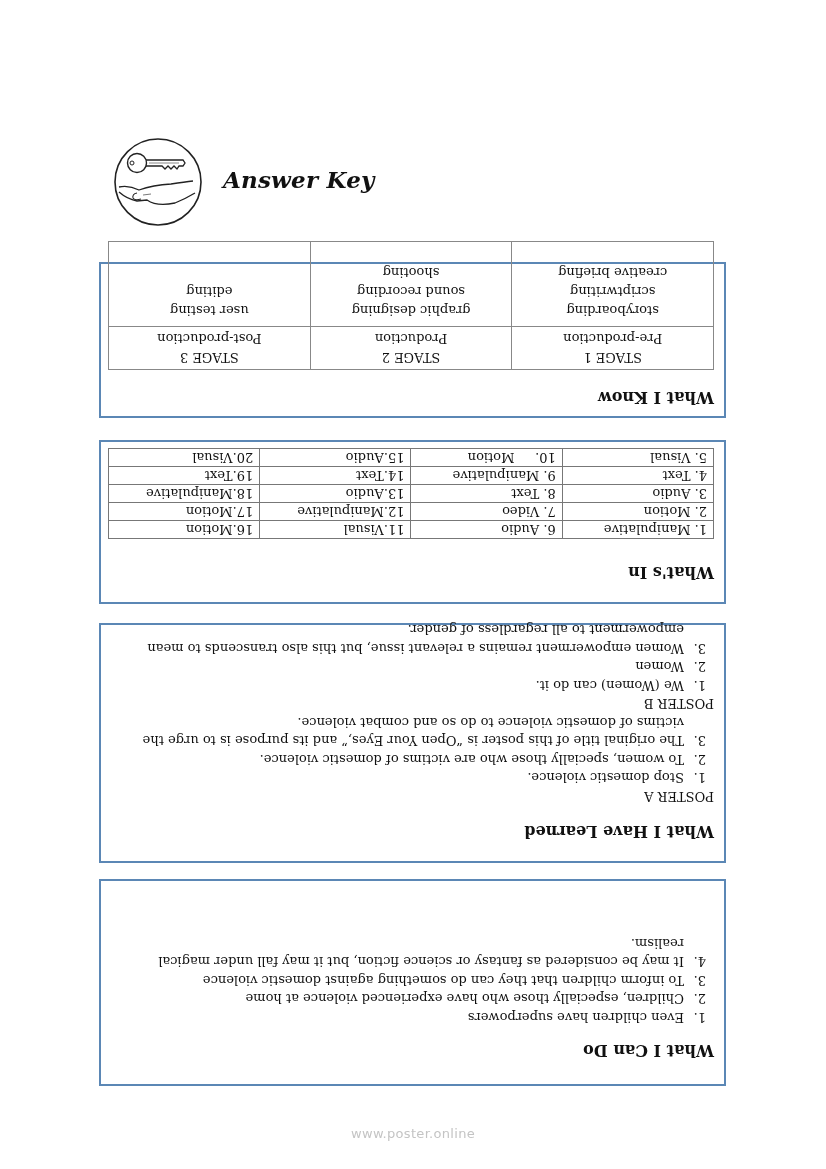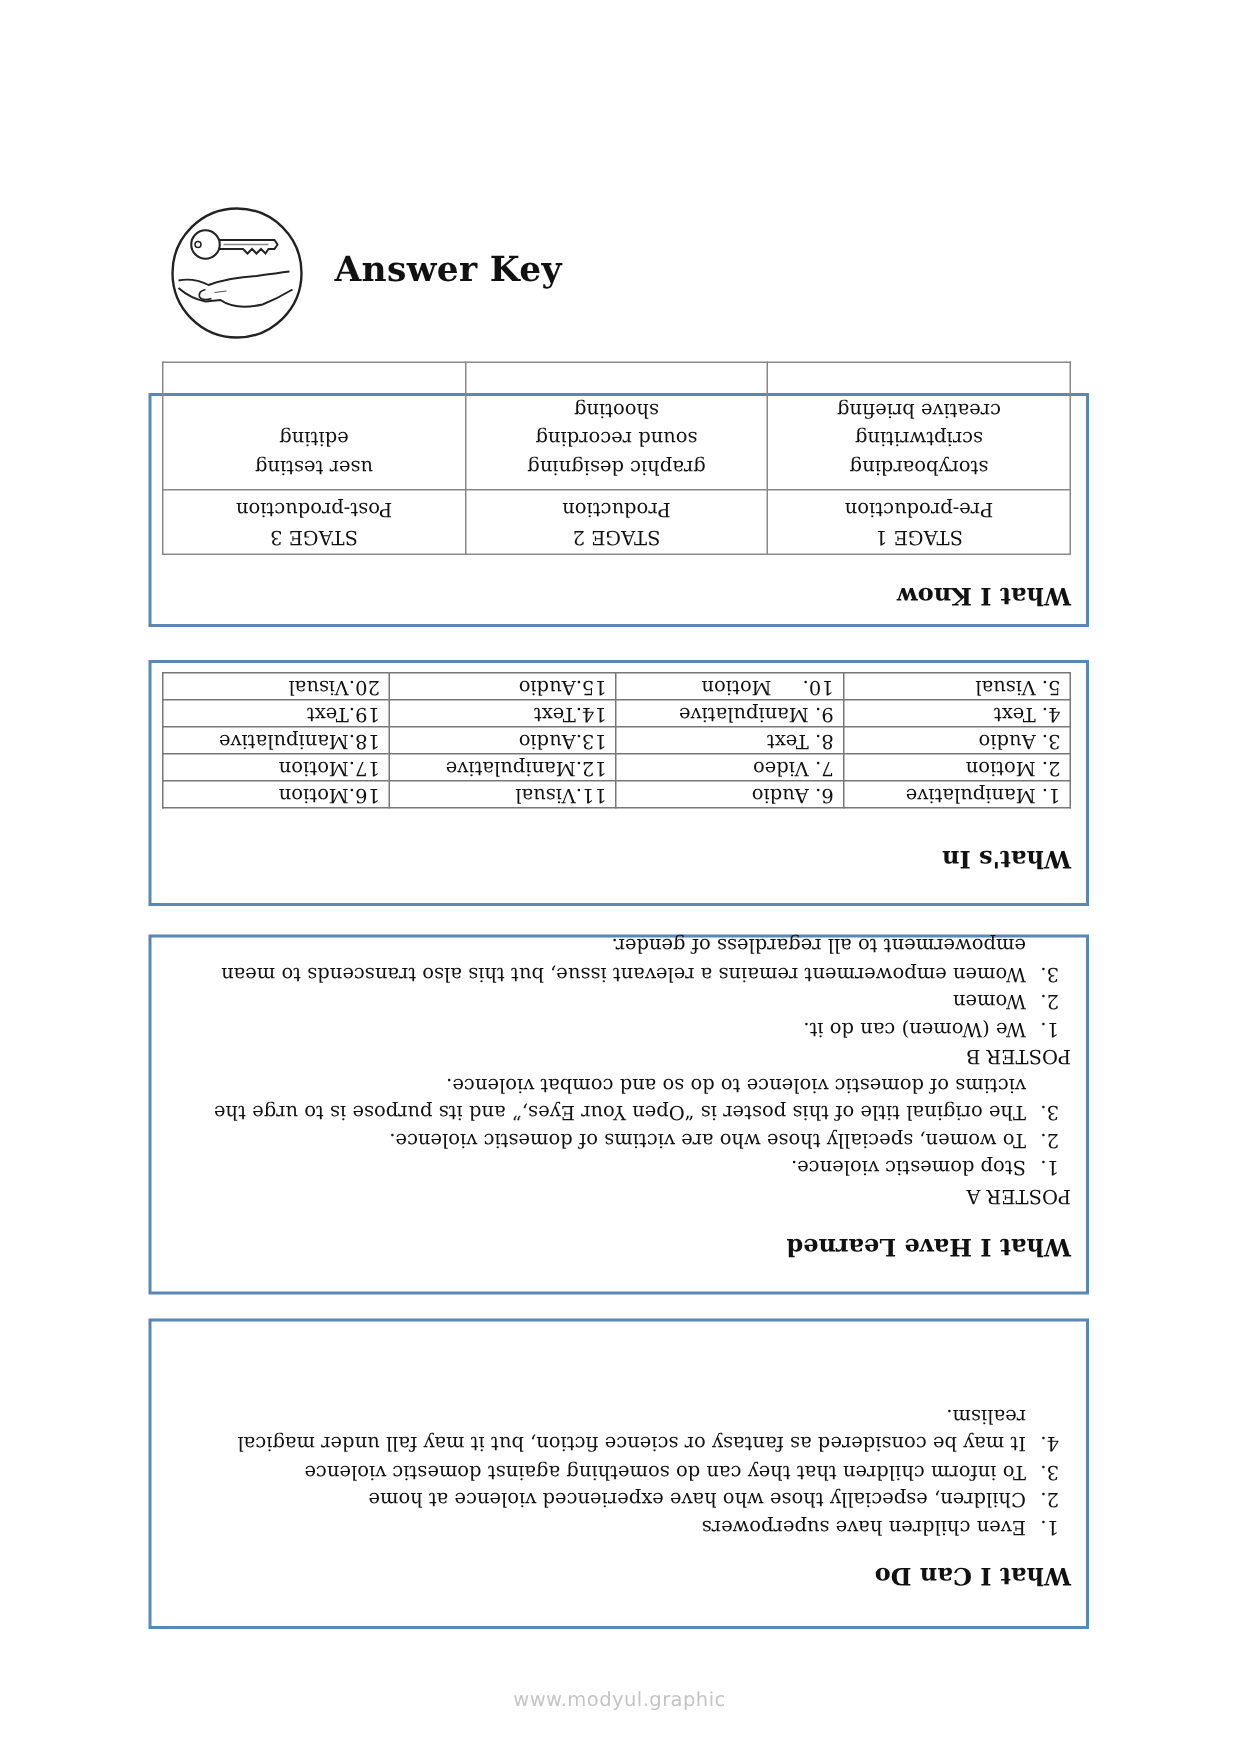--- a/index.html
+++ b/index.html
@@ -1,20 +1,20 @@
 <!DOCTYPE html>
 <html><head>
 <meta charset="utf-8">
 <style>
   html, body { margin:0; padding:0; background:#ffffff; }
   body { width:826px; height:1169px; position:relative; overflow:hidden;
          font-family:"DejaVu Serif", serif; color:#111; }
   .header-icon { position:absolute; left:113px; top:137px; width:90px; height:90px; }
   .header-title { position:absolute; left:223px; top:166px; font-family:"DejaVu Serif", serif;
-         font-weight:bold; font-size:23px; color:#111; letter-spacing:0.2px; }
+         font-weight:bold; font-style:italic; font-size:23px; color:#111; letter-spacing:0.2px; }
   .box { position:absolute; left:99px; width:627px; border:2px solid #5b87b5; box-sizing:border-box;
          background:#fff; transform:rotate(180deg); }
   .box-title { font-family:"DejaVu Serif", serif; font-weight:bold; font-size:16px; color:#111;
          margin:0; }
   .inner { position:relative; width:100%; height:100%; }
   
   #box-know { top:262px; height:156px; }
   #box-know .box-title { position:absolute; left:10px; top:9px; }
   #box-know table { position:absolute; left:10px; top:46px; width:606px; border-collapse:collapse;
          font-size:13px; }
@@ -167,13 +167,13 @@
       <ol class="answers">
         <li><span class="num">1.</span><span>Even children have superpowers</span></li>
         <li><span class="num">2.</span><span>Children, especially those who have experienced violence at home</span></li>
         <li><span class="num">3.</span><span>To inform children that they can do something against domestic violence</span></li>
         <li><span class="num">4.</span><span>It may be considered as fantasy or science fiction, but it may fall under magical realism.</span></li>
       </ol>
     </div>
   </div>
 </div>
 
-<div class="watermark">www.modyul.graphic</div>
+<div class="watermark">www.poster.online</div>
 
 </body></html>

